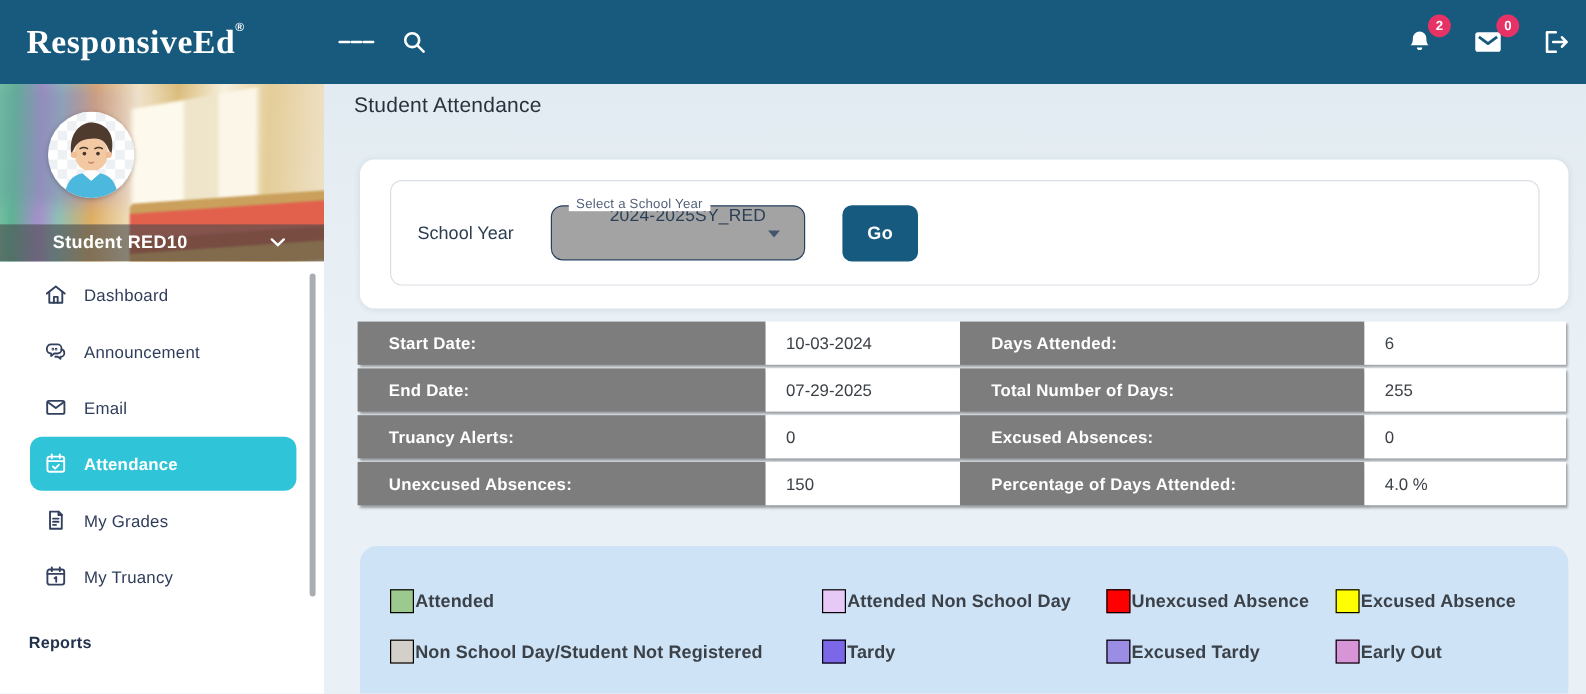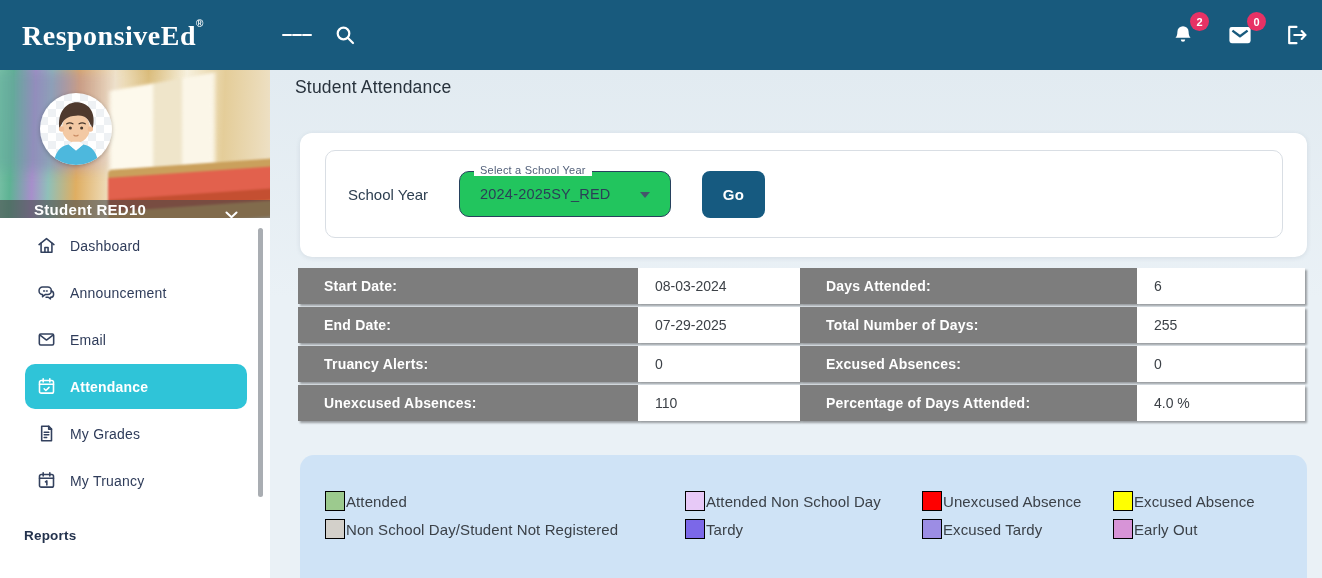--- a/index.html
+++ b/index.html
@@ -16,52 +16,52 @@
   .nav-right { margin-left:auto; margin-right:10px; display:flex; align-items:center; gap:27px; }
   .badge { position:absolute; top:-8px; right:-11px; min-width:19px; height:19px; border-radius:10px; background:#e73265; color:#fff; font-size:11px; font-weight:bold; display:flex; align-items:center; justify-content:center; padding:0 4px; }
 
   
   .sidebar { position:absolute; left:0; top:70px; width:270px; height:508px; background:#fff; z-index:20; }
   .profile { position:relative; width:270px; height:148px; overflow:hidden; background:linear-gradient(92deg,#7cc2a8 0%,#5eb394 5%,#a78fcb 13%,#8fc0b9 19%,#dfae62 29%,#f0e2c4 42%,#d8b873 54%,#f7f1de 68%,#e4cd99 82%,#eee1c6 100%); }
   .profile .blur1 { position:absolute; left:-10px; top:0; width:290px; height:100px; background:linear-gradient(90deg, rgba(90,180,150,.55), rgba(150,110,190,.45) 25%, rgba(255,255,255,.15) 45%, rgba(255,255,255,0) 70%); filter:blur(6px); }
   .profile .pages { position:absolute; right:-20px; top:12px; width:250px; height:95px; background:linear-gradient(100deg, rgba(0,0,0,0) 28%, #fdf9ec 30% 45%, #efe5ca 46% 56%, #fbf6e8 57% 68%, rgba(0,0,0,0) 70%); transform:rotate(-10deg); filter:blur(1.5px); }
   .profile .books { position:absolute; right:-8px; bottom:-4px; width:170px; height:58px; transform:skewY(-4deg); border-radius:4px; filter:blur(1px); background:linear-gradient(180deg,#caa05c 0 8px,#e2614d 8px 30px,#c44f31 30px 42px,#dda04e 42px 58px); }
   .avatar { position:absolute; left:40px; top:23px; width:72px; height:72px; border-radius:50%; overflow:hidden; background:conic-gradient(#eef1f4 25%,#ffffff 0 50%,#eef1f4 0 75%,#ffffff 0); background-size:16px 16px; box-shadow:0 1px 4px rgba(0,0,0,.25); }
-  .name-bar { position:absolute; left:0; bottom:0; width:100%; height:18px; background:rgba(72,74,76,.62); display:flex; align-items:center; color:#fff; font-size:15px; font-weight:bold; letter-spacing:.3px; padding-left:34px; cursor:pointer; }
+  .name-bar { position:absolute; left:0; bottom:0; width:100%; height:31px; background:rgba(72,74,76,.62); display:flex; align-items:center; color:#fff; font-size:15px; font-weight:bold; letter-spacing:.3px; padding-left:44px; cursor:pointer; }
   .name-bar svg { position:absolute; right:32px; top:11px; }
 
   .menu { padding-top:4px; }
   .menu-item { height:47px; display:flex; align-items:center; padding-left:36px; color:#2f3c5a; font-size:14px; font-weight:500; letter-spacing:.2px; cursor:pointer; }
   .menu-item .mi-icon { width:21px; height:21px; margin-right:13px; display:flex; align-items:center; justify-content:center; }
   .menu-item.active { margin:1px 23px 1px 25px; padding-left:11px; height:45px; background:#2fc4d8; border-radius:10px; color:#fff; font-weight:bold; }
   .menu-item svg { stroke:#33415e; }
   .menu-item.active svg { stroke:#fff; }
   .section-label { margin-top:24px; padding-left:24px; font-size:13.5px; font-weight:bold; color:#23324d; letter-spacing:.2px; }
   .side-scroll { position:absolute; left:258px; top:158px; width:5px; height:269px; background:#a9adb2; border-radius:3px; cursor:pointer; }
 
   
   .main { position:absolute; left:270px; top:70px; width:1052px; height:508px; background:linear-gradient(180deg,#e2ebf1,#eaf1f6 45%); overflow:hidden; }
   .page-title { position:absolute; left:25px; top:7px; font-size:17.5px; font-weight:normal; color:#28323c; letter-spacing:.2px; }
 
   .card1 { position:absolute; left:30px; top:63px; width:1007px; height:124px; background:#fff; border-radius:12px; box-shadow:0 1px 5px rgba(40,60,80,.10); }
   .filter-box { position:absolute; left:25px; top:17px; width:958px; height:88px; border:1px solid #d9dee4; border-radius:10px; display:flex; align-items:center; padding-left:22px; }
   .field-label { font-size:15px; color:#2c3e50; }
-  .select-box { position:relative; margin-left:31px; width:212px; height:46px; border:1.6px solid #27415e; border-radius:10px; display:flex; align-items:center; cursor:pointer; background:#22c55e; }
+  .select-box { position:relative; margin-left:31px; width:212px; height:46px; border:1.6px solid #27415e; border-radius:10px; display:flex; cursor:pointer; background:#a3a3a3;padding-left:28px; }
   .select-box .floating { position:absolute; top:-8px; left:14px; background:#fff; padding:0 6px; font-size:11px; color:#53617a; letter-spacing:.2px; }
   .select-box .value { font-size:14.5px; color:#2b4057; padding-left:20px; letter-spacing:.2px; }
   .select-box .caret { position:absolute; right:20px; top:20px; width:0; height:0; border-left:5.5px solid transparent; border-right:5.5px solid transparent; border-top:6.5px solid #44566b; }
   .go-btn { margin-left:31px; width:63px; height:47px; border:none; border-radius:8px; background:#165a80; color:#fff; font-size:15px; font-weight:bold; letter-spacing:.4px; cursor:pointer; font-family:"Liberation Sans", sans-serif; }
 
   .summary { position:absolute; left:28px; top:198px; width:1007px; display:grid; grid-template-columns:340px 162px 337px 168px; row-gap:3px; }
   .sum-cell { height:36px; display:flex; align-items:center; box-shadow:2px 2px 2px rgba(0,0,0,.35); }
   .sum-label { background:#7d7d7d; color:#fff; font-weight:bold; font-size:14px; padding-left:26px; letter-spacing:.2px; }
   .sum-value { background:#fff; color:#3c4147; font-size:14px; padding-left:17px; }
 
   .legend-card { position:absolute; left:30px; top:385px; width:1007px; height:200px; background:#cfe3f6; border-radius:14px; }
-  .legend-grid { display:grid; grid-template-columns:360px 237px 191px 1fr; row-gap:8px; padding:36px 12px 0 25px; align-items:center; }
+  .legend-grid { display:grid; grid-template-columns:360px 237px 191px 1fr; row-gap:22px; padding:36px 12px 0 25px; align-items:center;font-weight:bold; }
   .legend-item { display:flex; align-items:center; }
   .swatch { width:20px; height:20px; border:1px solid #000; flex:none; }
   .legend-label { font-size:15px; color:#3b4148; margin-left:1px; letter-spacing:.1px; }
 </style>
 </head>
 <body>
 
 <header class="navbar">
   <div class="brand"><span>ResponsiveEd</span><sup>®</sup></div>
 
@@ -209,36 +209,36 @@
         <span class="floating">Select a School Year</span>
         <span class="value">2024-2025SY_RED</span>
         <span class="caret"></span>
       </div>
       <button class="go-btn">Go</button>
     </div>
   </section>
 
   <section class="summary">
     <div class="sum-cell sum-label">Start Date:</div>
-    <div class="sum-cell sum-value">08-03-2024</div>
+    <div class="sum-cell sum-value">10-03-2024</div>
     <div class="sum-cell sum-label">Days Attended:</div>
     <div class="sum-cell sum-value">6</div>
 
     <div class="sum-cell sum-label">End Date:</div>
     <div class="sum-cell sum-value">07-29-2025</div>
     <div class="sum-cell sum-label">Total Number of Days:</div>
     <div class="sum-cell sum-value">255</div>
 
     <div class="sum-cell sum-label">Truancy Alerts:</div>
     <div class="sum-cell sum-value">0</div>
     <div class="sum-cell sum-label">Excused Absences:</div>
     <div class="sum-cell sum-value">0</div>
 
     <div class="sum-cell sum-label">Unexcused Absences:</div>
-    <div class="sum-cell sum-value">110</div>
+    <div class="sum-cell sum-value">150</div>
     <div class="sum-cell sum-label">Percentage of Days Attended:</div>
     <div class="sum-cell sum-value">4.0 %</div>
   </section>
 
   <section class="legend-card">
     <div class="legend-grid">
       <div class="legend-item">
         <span class="swatch" style="background: rgb(156, 202, 142);"></span>
         <span class="legend-label">Attended</span>
       </div>

